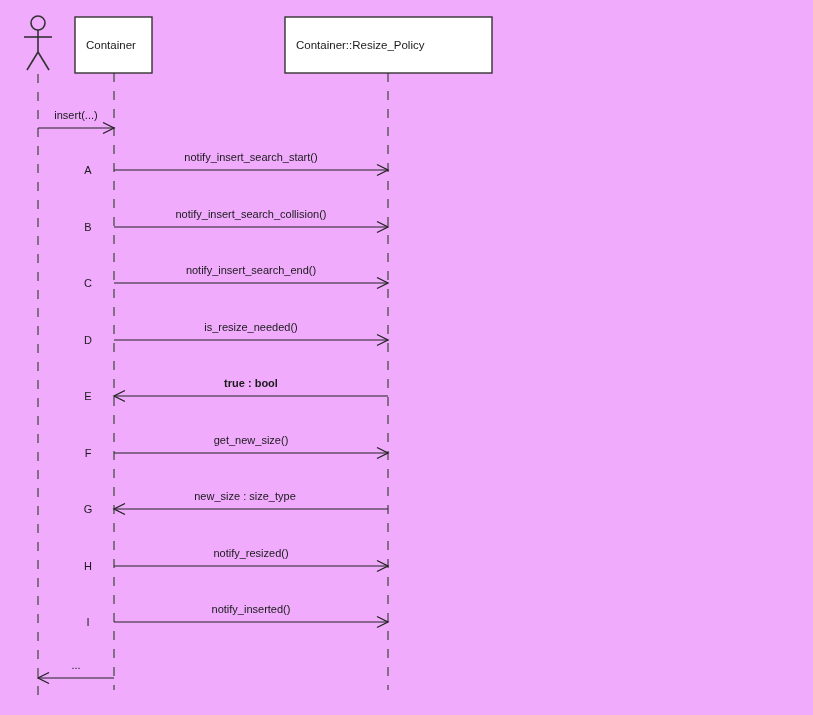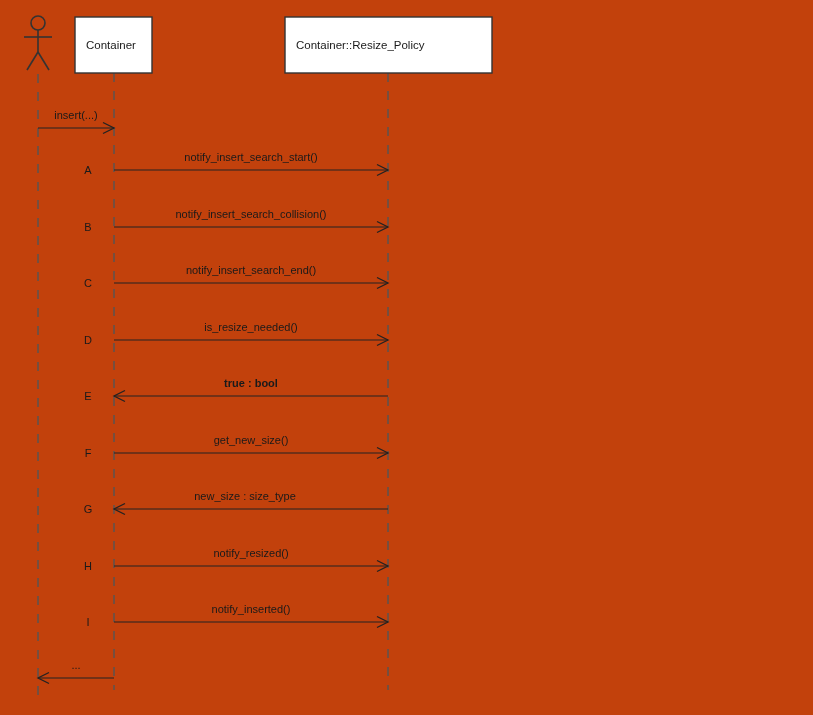--- a/index.html
+++ b/index.html
@@ -9,21 +9,21 @@
     background: #ffffff;
   }
   body {
     font-family: "Liberation Sans", sans-serif;
     color: #000000;
   }
   #diagram-root {
     position: relative;
     width: 813px;
     height: 715px;
-    background: #c2410c;
+    background: #f0abfc;
     overflow: hidden;
   }
   #diagram-svg {
     position: absolute;
     top: 0;
     left: 0;
     width: 813px;
     height: 715px;
   }
   .participant-label {

